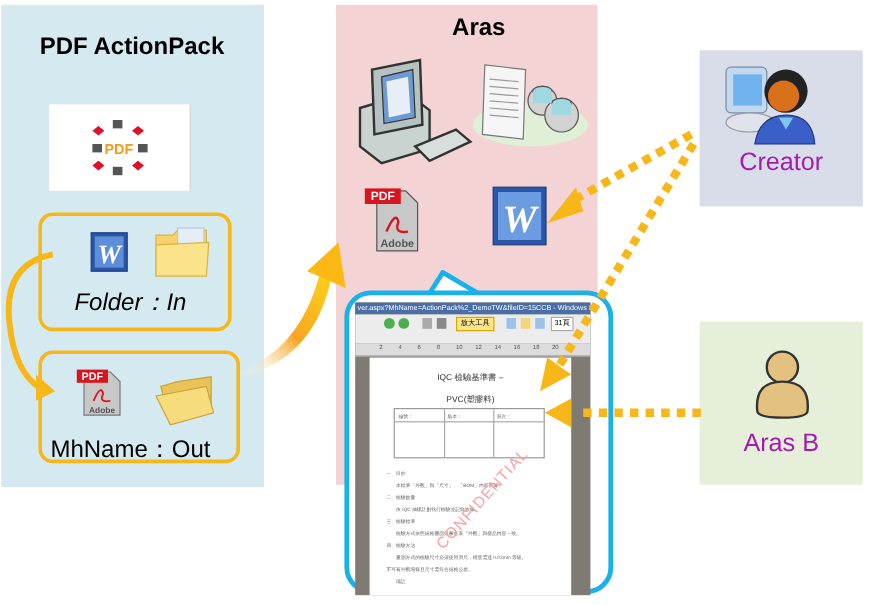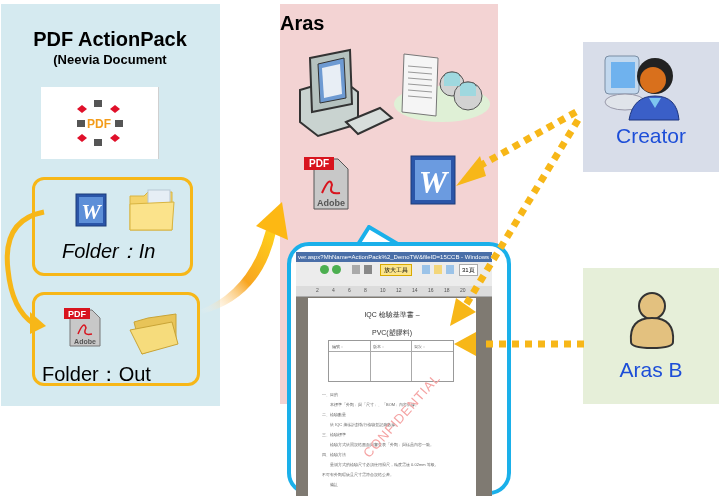--- a/index.html
+++ b/index.html
@@ -9,22 +9,22 @@
   .panel-mid { left:280px; top:4px; width:218px; height:400px; background:#f3d3d3; }
   .panel-creator { left:583px; top:42px; width:136px; height:130px; background:#d8dde9; }
   .panel-userb { left:583px; top:268px; width:136px; height:136px; background:#e6efd9; }
   .title-left { left:0; top:28px; width:220px; text-align:center; font-weight:bold; font-size:20px; color:#000; }
   .sub-left { left:0; top:52px; width:220px; text-align:center; font-weight:bold; font-size:13px; line-height:15px; color:#000; }
   .logo-box { left:41px; top:87px; width:117px; height:72px; background:#ffffff; border-right:1px solid #d0d0d0; }
   .folder-box { border:3px solid #f7b718; border-radius:12px; background:transparent; }
   .fb-in { left:32px; top:177px; width:155px; height:93px; }
   .fb-out { left:32px; top:292px; width:162px; height:88px; }
   .folder-label { font-size:20px; color:#000; white-space:nowrap; }
-  .aras-title { left:280px; top:12px; width:238px; text-align:left; font-weight:bold; font-size:20px; color:#000; }
-  .role-label { font-size:21px; color:#1d4ed8; text-align:center; width:136px; }
+  .aras-title { left:280px; top:12px; width:238px; text-align:center; font-weight:bold; font-size:20px; color:#000; }
+  .role-label { font-size:21px; color:#a21caf; text-align:center; width:136px; }
   .callout { left:287px; top:242px; width:224px; height:253px; border:4px solid #1ab0ea; border-radius:22px; background:#ffffff; box-sizing:border-box; }
   .doc-frame { left:296px; top:252px; width:196px; height:244px; background:#7f7a72; overflow:hidden; }
   .doc-titlebar { left:0; top:0; width:196px; height:10px; background:#4a6fa8; color:#fff; font-size:6px; line-height:10px; white-space:nowrap; overflow:hidden; padding-left:2px; }
   .doc-toolbar { left:0; top:10px; width:196px; height:24px; background:#ececec; }
   .doc-ruler { left:0; top:34px; width:196px; height:10px; background:#dcdcdc; border-bottom:1px solid #aaa; font-size:5px; color:#555; }
   .doc-page { left:12px; top:46px; width:168px; height:200px; background:#ffffff; }
   .doc-title { left:0; top:12px; width:168px; text-align:center; font-size:7px; color:#333; }
   .doc-sub { left:0; top:30px; width:168px; text-align:center; font-size:7px; color:#333; }
   .doc-table { left:20px; top:42px; width:124px; height:40px; border:1px solid #999; }
   .doc-line { font-size:4px; color:#666; white-space:nowrap; }
@@ -33,21 +33,20 @@
 </head>
 <body>
 
 <div class="abs panel-left"></div>
 <div class="abs panel-mid"></div>
 <div class="abs panel-creator"></div>
 <div class="abs panel-userb"></div>
 
 <div class="abs title-left">PDF ActionPack</div>
 <div class="abs sub-left">
-  <div>(Neevia Document</div>
 </div>
 
 <div class="abs logo-box">
   <svg width="117" height="72" viewBox="0 0 117 72">
     <rect x="53" y="13" width="8" height="7" fill="#555"></rect>
     <rect x="53" y="52" width="8" height="7" fill="#555"></rect>
     <rect x="36" y="33" width="8" height="7" fill="#555"></rect>
     <rect x="74" y="33" width="8" height="7" fill="#555"></rect>
     <polygon points="41,18 46,22 41,26 36,22" fill="#e0102a"></polygon>
     <polygon points="74,18 79,22 74,26 69,22" fill="#e0102a"></polygon>
@@ -83,21 +82,21 @@
     <path d="M16 28 Q22 14 24 22 Q20 30 30 28" stroke="#d8141e" stroke-width="1.5" fill="none"></path>
     <text x="23" y="38" text-anchor="middle" font-family="Liberation Sans, sans-serif" font-weight="bold" font-size="7" fill="#555">Adobe</text>
   </svg>
 </div>
 <div class="abs" style="left:128px;top:312px;">
   <svg width="52" height="44" viewBox="0 0 52 44">
     <path d="M6 10 L20 6 L48 2 L48 30 L14 42 Z" fill="#e8c458" stroke="#c9a436"></path>
     <path d="M2 18 L44 10 L50 32 L14 42 Z" fill="#f6dc7c" stroke="#c9a436"></path>
   </svg>
 </div>
-<div class="abs folder-label" style="left:42px;top:361px;">Folder：Out</div>
+<div class="abs folder-label" style="left:42px;top:361px;">MhName：Out</div>
 
 <svg class="abs" style="left:0;top:200px;" width="60" height="140" viewBox="0 0 60 140">
   <path d="M44 12 Q2 20 8 70 Q12 110 34 124" stroke="#f7b718" stroke-width="5" fill="none"></path>
   <polygon points="30,112 46,126 30,134" fill="#f7b718"></polygon>
 </svg>
 
 <svg class="abs" style="left:190px;top:180px;" width="110" height="140" viewBox="0 0 110 140">
   <defs>
     <linearGradient id="swoosh" x1="0" y1="1" x2="1" y2="0">
       <stop offset="0" stop-color="#ffffff" stop-opacity="0"></stop>

